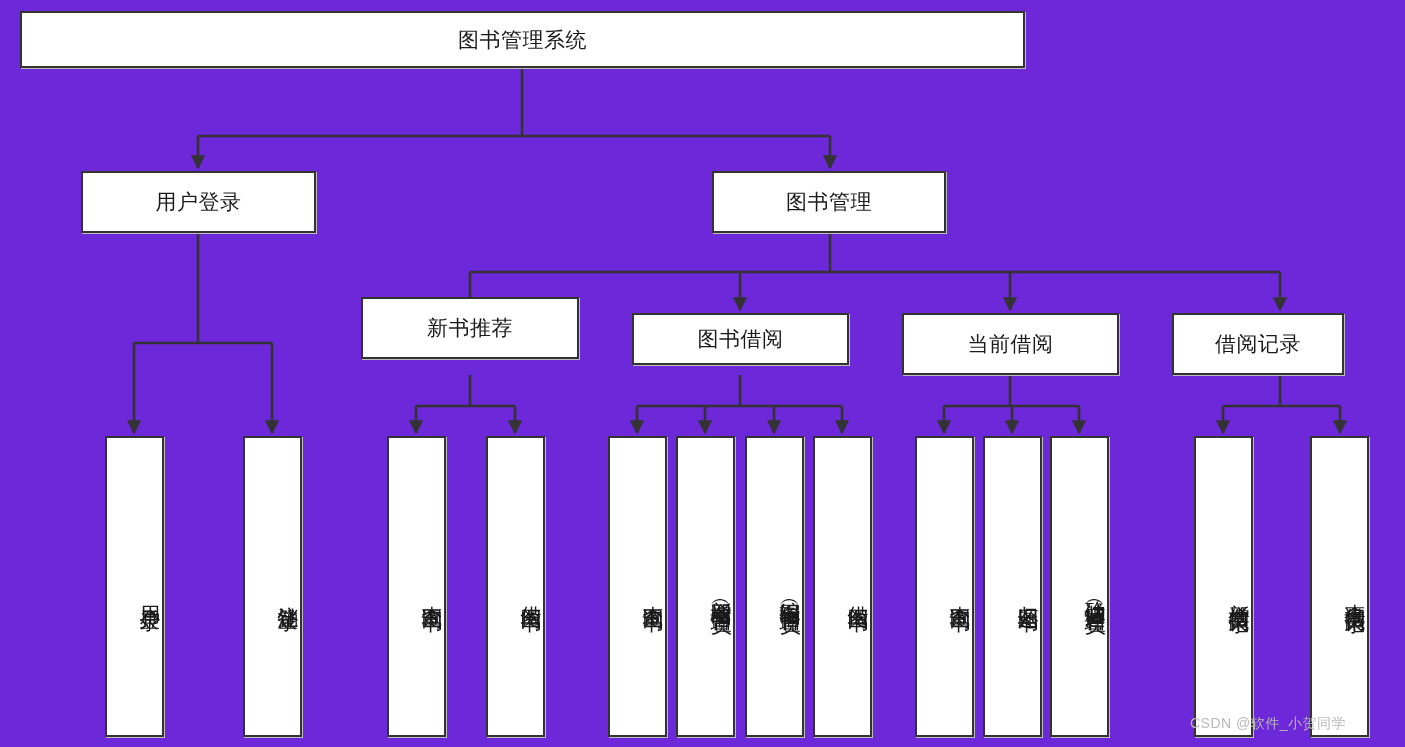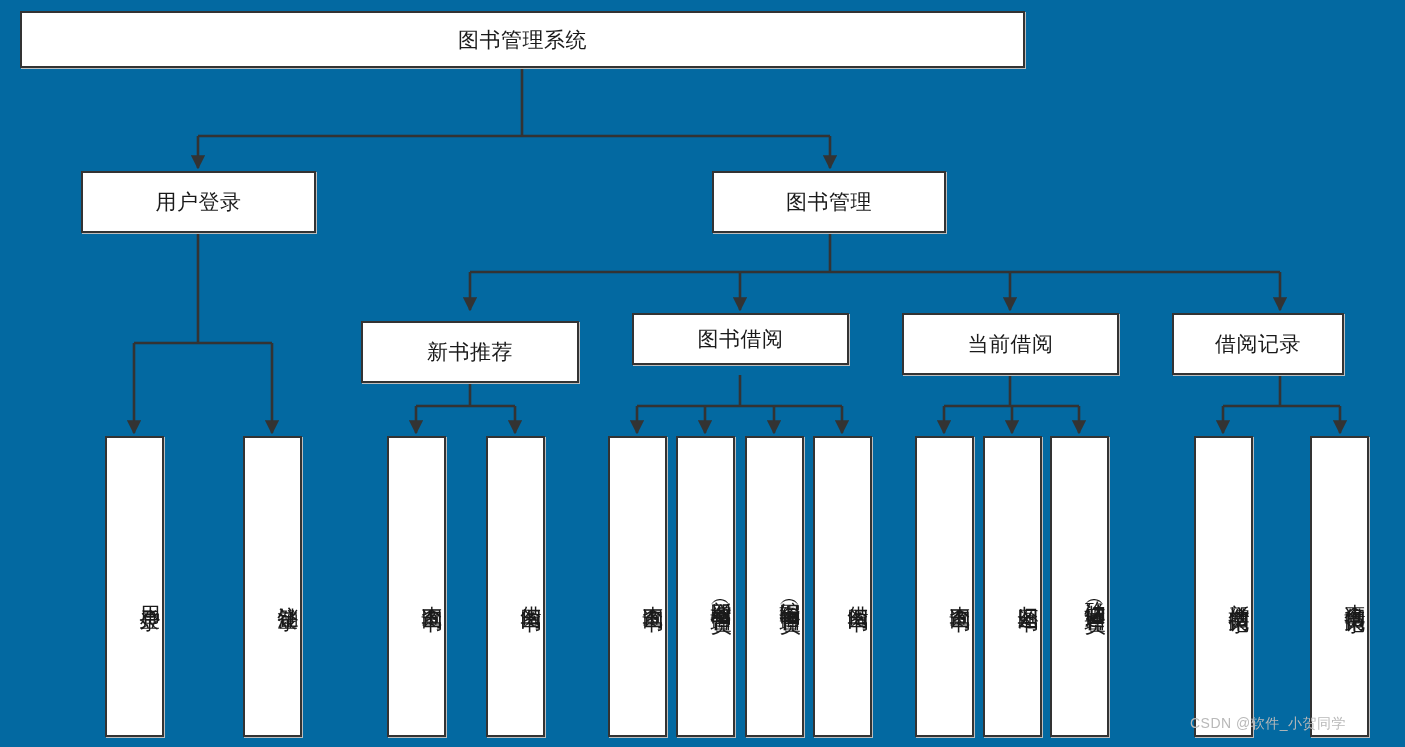--- a/index.html
+++ b/index.html
@@ -7,21 +7,21 @@
     padding: 0;
     background: #ffffff;
   }
   body {
     font-family: "Liberation Sans", "DejaVu Sans", sans-serif;
   }
   #canvas {
     position: relative;
     width: 1405px;
     height: 747px;
-    background: #0369a1;
+    background: #6d28d9;
     overflow: hidden;
   }
   .node {
     position: absolute;
     box-sizing: border-box;
     background: #ffffff;
     border: 2px solid #333333;
     box-shadow: 1px 1px 0 0 #bdbdbd;
     display: flex;
     align-items: center;
@@ -115,21 +115,21 @@
       <path d="M 1223 406 L 1223 433" marker-end="url(#arrow)"></path>
       <path d="M 1340 406 L 1340 433" marker-end="url(#arrow)"></path>
     </g>
   </svg>
 
   <div class="node horiz" style="left: 20px; top: 11px; width: 1005px; height: 57px;">图书管理系统</div>
 
   <div class="node horiz" style="left: 81px; top: 171px; width: 235px; height: 62px;">用户登录</div>
   <div class="node horiz" style="left: 712px; top: 171px; width: 234px; height: 62px;">图书管理</div>
 
-  <div class="node horiz" style="left: 361px; top: 321px; width: 218px; height: 62px;">新书推荐</div>
+  <div class="node horiz" style="left: 361px; top: 297px; width: 218px; height: 62px;">新书推荐</div>
   <div class="node horiz" style="left: 632px; top: 313px; width: 217px; height: 52px;">图书借阅</div>
   <div class="node horiz" style="left: 902px; top: 313px; width: 217px; height: 62px;">当前借阅</div>
   <div class="node horiz" style="left: 1172px; top: 313px; width: 172px; height: 62px;">借阅记录</div>
 
   <div class="node vert" style="left: 105px; top: 436px; width: 59px; height: 301px;">用户登录</div>
   <div class="node vert" style="left: 243px; top: 436px; width: 59px; height: 301px;">注销登录</div>
   <div class="node vert" style="left: 387px; top: 436px; width: 59px; height: 301px;">查询图书</div>
   <div class="node vert" style="left: 486px; top: 436px; width: 59px; height: 301px;">借阅图书</div>
   <div class="node vert" style="left: 608px; top: 436px; width: 59px; height: 301px;">查询图书</div>
   <div class="node vert topalign" style="left: 676px; top: 436px; width: 59px; height: 301px;">新增图书（管理员）</div>

